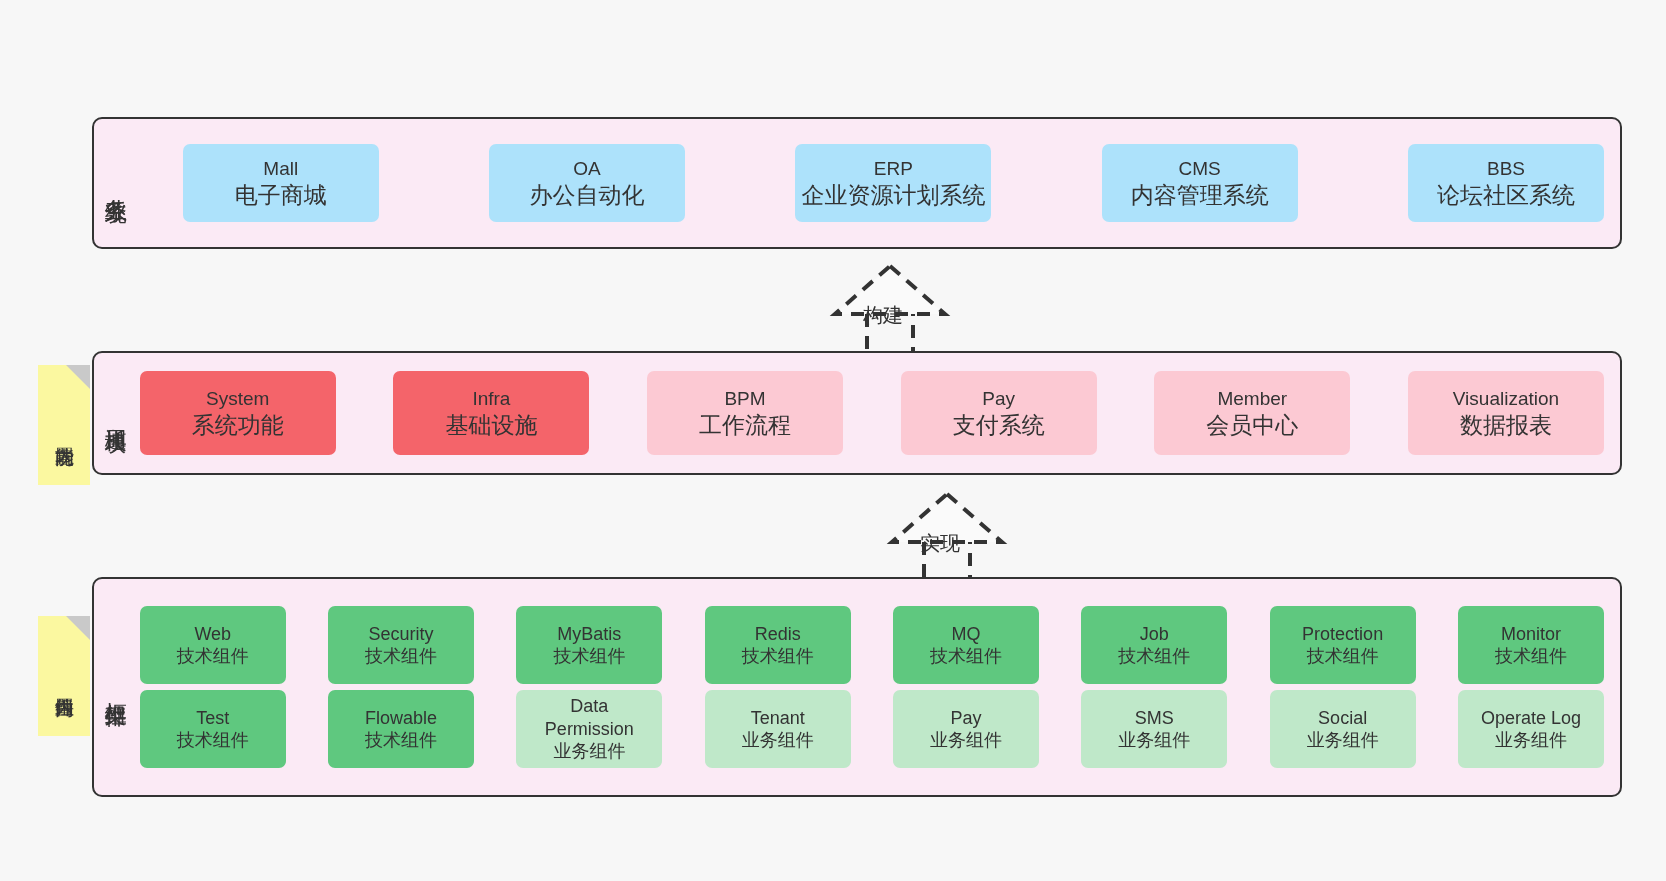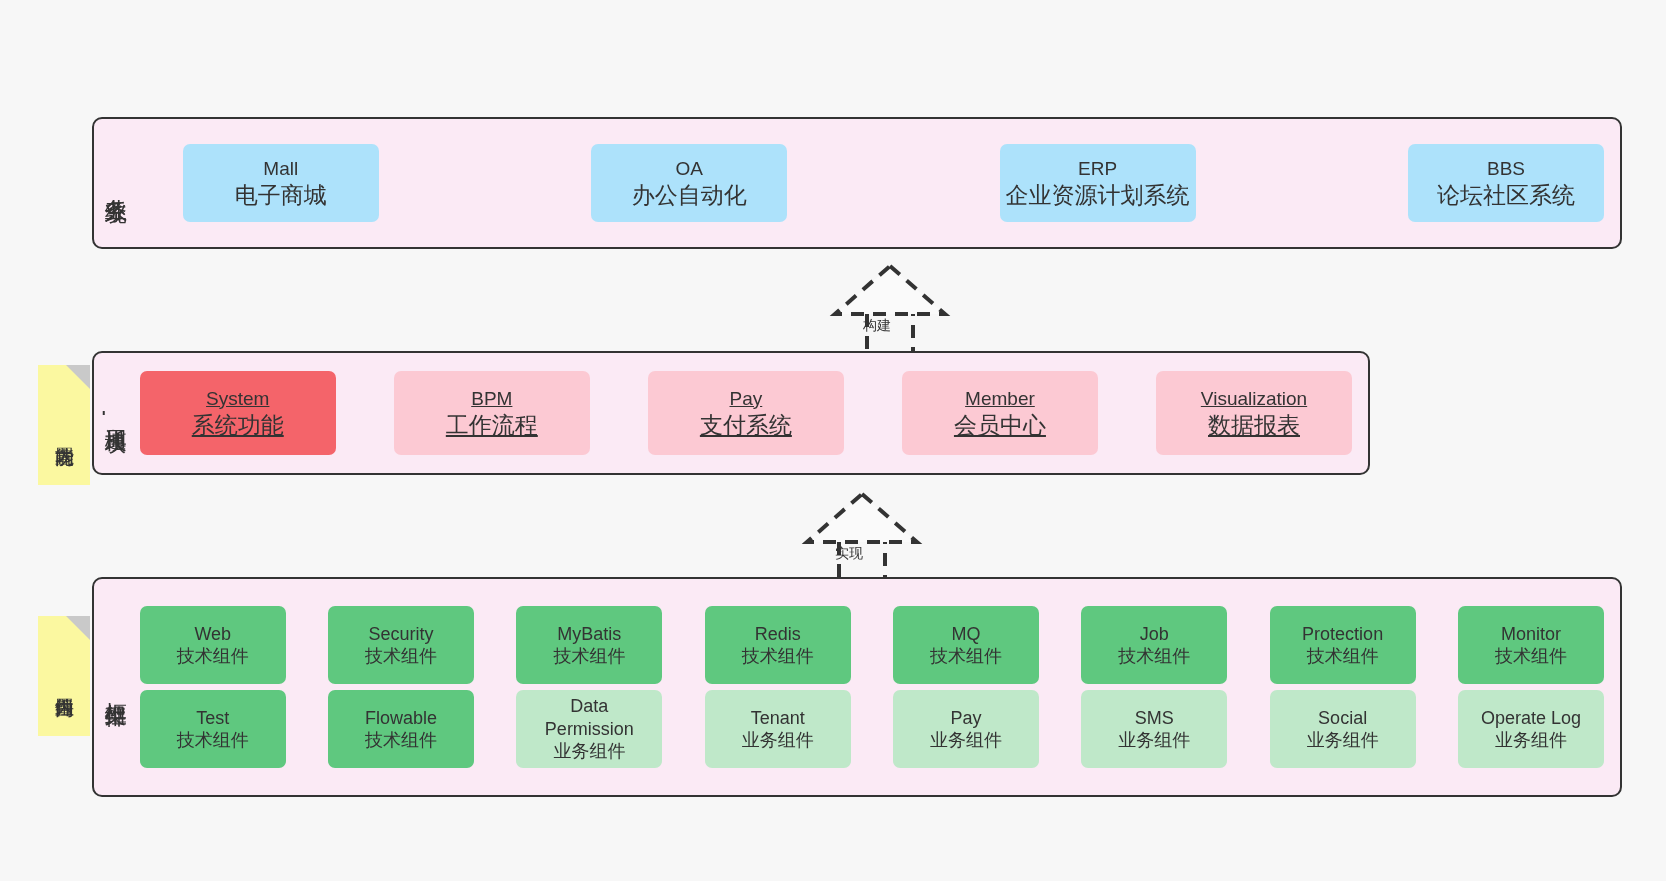--- a/index.html
+++ b/index.html
@@ -152,26 +152,25 @@
 
   
   .arrow {
     position: absolute;
     width: 180px;
     height: 100px;
   }
   .arrow svg { display: block; }
   .arrow-label {
     position: absolute;
-    font-size: 14px;
+    font-size: 20px;
     color: #333333;
     background: transparent;
     white-space: nowrap;
     user-select: none;
-    margin-top: 15px;
   }
 </style>
 </head>
 <body>
 
 <div id="canvas">
 
   <div class="layer" id="layer-business" style="left:92px; top:117px; width:1530px; height:132px;gap:43px;">
     <div class="layer-title">业务系统</div>
     <div class="layer-body">
@@ -181,20 +180,24 @@
       </div>
       <div class="card card-blue">
         <span class="en">OA</span>
         <span class="cn">办公自动化</span>
       </div>
       <div class="card card-blue">
         <span class="en">ERP</span>
         <span class="cn">企业资源计划系统</span>
       </div>
       <div class="card card-blue">
+        <span class="en">CMS</span>
+        <span class="cn">内容管理系统</span>
+      </div>
+      <div class="card card-blue">
         <span class="en">BBS</span>
         <span class="cn">论坛社区系统</span>
       </div>
     </div>
   </div>
 
   <div class="arrow" id="arrow-build" style="left:795px; top:262px; width:190px; height:98px;">
     <svg width="190" height="98" viewBox="0 0 190 98">
 
       <path d="M 95 4 L 150 52 L 40 52 Z" fill="#fafafa" stroke="#333333" stroke-width="4" stroke-dasharray="13 9" stroke-linecap="butt"></path>
@@ -202,47 +205,51 @@
       <path d="M 72 52 L 72 96 L 118 96 L 118 52" fill="none" stroke="#333333" stroke-width="4" stroke-dasharray="13 9"></path>
     </svg>
     <span class="arrow-label" style="left:68px; top:40px;">构建</span>
   </div>
 
   <div class="note" id="note-builtin-function" style="left:38px; top:365px; width:52px; height:120px;">
     <span class="note-fold"></span>
     <span class="note-text">内置功能</span>
   </div>
 
-  <div class="layer" id="layer-common-module" style="left:92px; top:351px; width:1278px; height:124px;text-decoration:underline;">
+  <div class="layer" id="layer-common-module" style="left:92px; top:351px; width:1530px; height:124px;">
     <div class="layer-title">通用模块</div>
     <div class="layer-body">
       <div class="card card-red">
         <span class="en">System</span>
         <span class="cn">系统功能</span>
       </div>
+      <div class="card card-red">
+        <span class="en">Infra</span>
+        <span class="cn">基础设施</span>
+      </div>
       <div class="card card-pink">
         <span class="en">BPM</span>
         <span class="cn">工作流程</span>
       </div>
       <div class="card card-pink">
         <span class="en">Pay</span>
         <span class="cn">支付系统</span>
       </div>
       <div class="card card-pink">
         <span class="en">Member</span>
         <span class="cn">会员中心</span>
       </div>
       <div class="card card-pink">
         <span class="en">Visualization</span>
         <span class="cn">数据报表</span>
       </div>
     </div>
   </div>
 
-  <div class="arrow" id="arrow-implement" style="left:767px; top:490px; width:190px; height:98px;">
+  <div class="arrow" id="arrow-implement" style="left:852px; top:490px; width:190px; height:98px;">
     <svg width="190" height="98" viewBox="0 0 190 98">
       <path d="M 95 4 L 150 52 L 40 52 Z" fill="#fafafa" stroke="#333333" stroke-width="4" stroke-dasharray="13 9" stroke-linecap="butt"></path>
       <path d="M 72 52 L 72 96 L 118 96 L 118 52" fill="none" stroke="#333333" stroke-width="4" stroke-dasharray="13 9"></path>
     </svg>
     <span class="arrow-label" style="left:68px; top:40px;">实现</span>
   </div>
 
   <div class="note" id="note-builtin-component" style="left:38px; top:616px; width:52px; height:120px;">
     <span class="note-fold"></span>
     <span class="note-text">内置组件</span>

